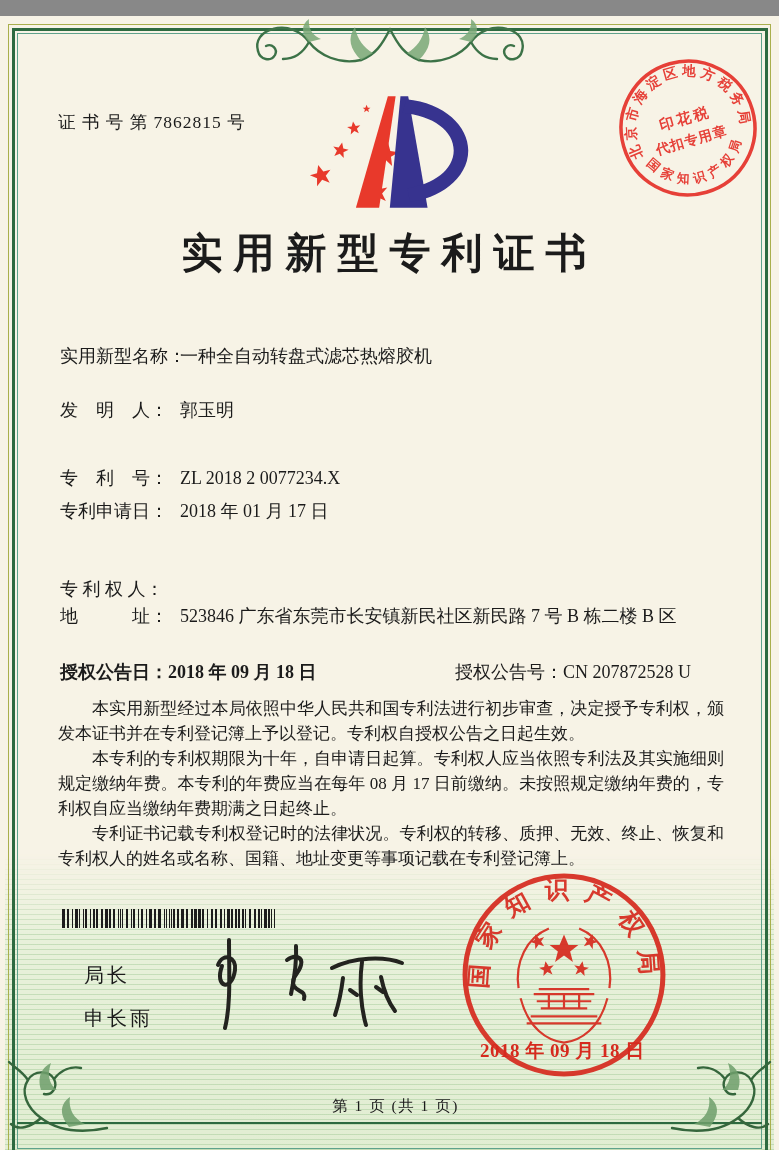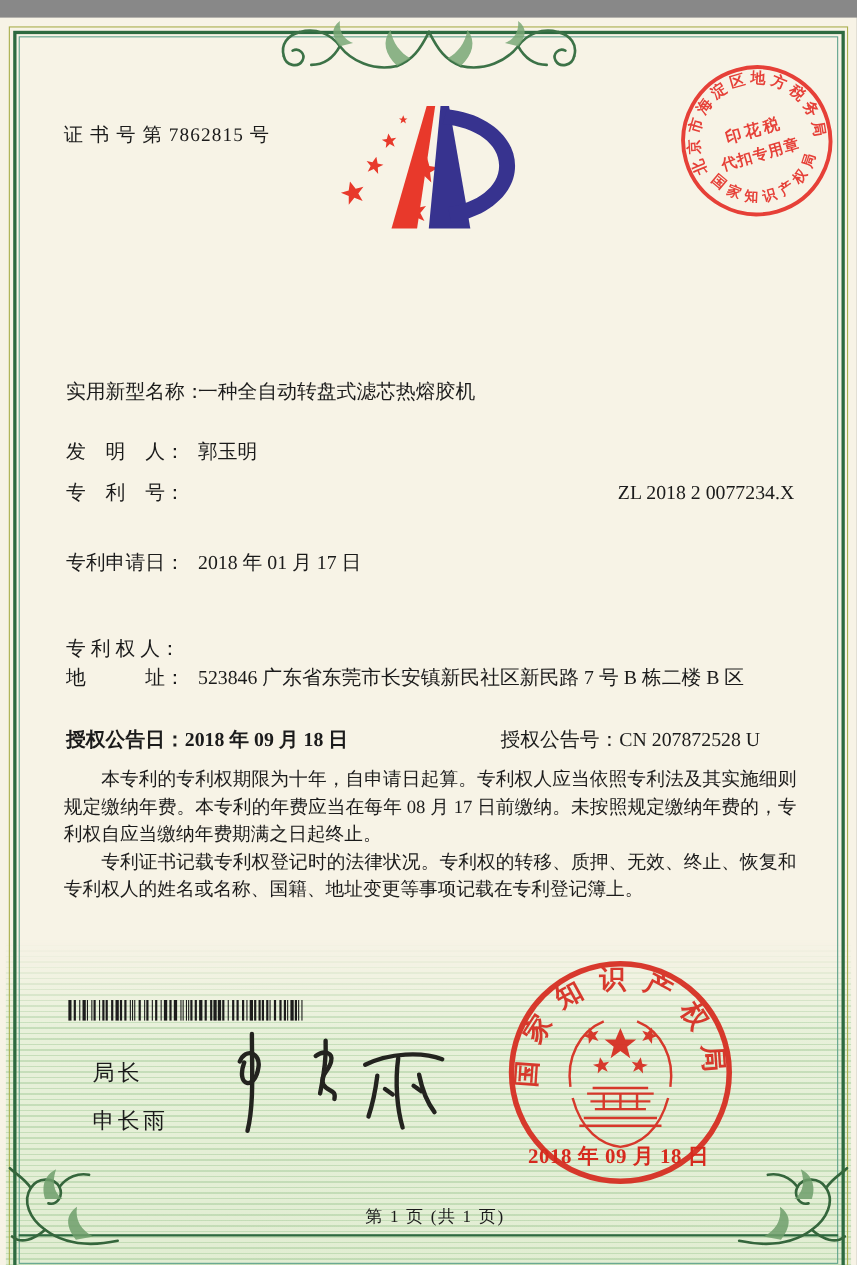--- a/index.html
+++ b/index.html
@@ -32,21 +32,21 @@
   .logo{position:absolute;left:292px;top:76px;width:184px;height:122px;z-index:5;}
   .tax-stamp{position:absolute;left:612px;top:36px;width:152px;height:152px;transform:rotate(-16deg);opacity:.93;z-index:5;}
   .title{
     position:absolute;left:0;right:0;top:210px;text-align:center;
     font-size:41px;font-weight:600;letter-spacing:11px;z-index:5;
   }
   
   .field-row{position:absolute;left:60px;width:662px;padding-left:120px;box-sizing:border-box;
     font-size:18px;line-height:28px;z-index:5;}
   .field-row .lbl{position:absolute;left:0;top:0;white-space:nowrap;}
-  .row-1{top:326px;} .row-2{top:380px;} .row-3{top:418px;text-align:right;}
+  .row-1{top:326px;} .row-2{top:380px;} .row-3{top:448px;}
   .row-4{top:481px;} .row-5{top:559px;} .row-6{top:586px;}
   .row-7{top:642px;padding-left:0;}
   .row-7 .seg-left{position:absolute;left:0;top:0;white-space:nowrap;font-weight:bold;}
   .row-7 .seg-right{position:absolute;left:395px;top:0;white-space:nowrap;}
   
   .body-text{position:absolute;left:58px;width:666px;top:680px;z-index:5;
     font-size:17px;line-height:25px;text-align:justify;}
   .body-text p{margin:0;text-indent:2em;}
   
   .barcode{position:absolute;left:62px;top:893px;width:216px;height:19px;z-index:5;}
@@ -142,20 +142,21 @@
       <use href="#star-a" transform="translate(64,37) scale(0.72) rotate(-8)"></use>
       <use href="#star-a" transform="translate(77,17) scale(0.42)"></use>
       <use href="#star-a" transform="translate(97,64) scale(1.35) rotate(8)"></use>
       <use href="#star-a" transform="translate(88,104) scale(1.2) rotate(-12)"></use>
     </g>
     <path fill="#e8392b" d="M99,4 L107,4 L90,119 L66,119 Z"></path>
     <path fill="#37338f" d="M112,4 L120,4 L140,119 L101,119 Z"></path>
     <path fill="#37338f" d="M118,7 C158,11 182,35 182,60 C182,90 150,110 122,113 L119,99 C146,95 167,80 167,60 C167,40 146,24 114,21 Z"></path>
   </svg>
 
+  <div class="title">实用新型专利证书</div>
 
   <div class="field-row row-1">
     <span class="lbl">实用新型名称：</span>
     <span class="val">一种全自动转盘式滤芯热熔胶机</span>
   </div>
   <div class="field-row row-2">
     <span class="lbl">发　明　人：</span>
     <span class="val">郭玉明</span>
   </div>
   <div class="field-row row-3">
@@ -176,20 +177,21 @@
   <div class="field-row row-7">
     <span class="seg-left">
       <span>授权公告日：</span><span>2018 年 09 月 18 日</span>
     </span>
     <span class="seg-right">
       <span>授权公告号：</span><span>CN 207872528 U</span>
     </span>
   </div>
 
   <div class="body-text">
+    <p>本实用新型经过本局依照中华人民共和国专利法进行初步审查，决定授予专利权，颁发本证书并在专利登记簿上予以登记。专利权自授权公告之日起生效。</p>
     <p>本专利的专利权期限为十年，自申请日起算。专利权人应当依照专利法及其实施细则规定缴纳年费。本专利的年费应当在每年 08 月 17 日前缴纳。未按照规定缴纳年费的，专利权自应当缴纳年费期满之日起终止。</p>
     <p>专利证书记载专利权登记时的法律状况。专利权的转移、质押、无效、终止、恢复和专利权人的姓名或名称、国籍、地址变更等事项记载在专利登记簿上。</p>
   </div>
 
   <svg class="barcode" viewBox="0 0 216 19" preserveAspectRatio="none">
       <rect x="0" y="0" width="3" height="19" fill="#1c1c1c"></rect>
       <rect x="5" y="0" width="2" height="19" fill="#1c1c1c"></rect>
       <rect x="10" y="0" width="1" height="19" fill="#1c1c1c"></rect>
       <rect x="13" y="0" width="3" height="19" fill="#1c1c1c"></rect>
       <rect x="17" y="0" width="1" height="19" fill="#1c1c1c"></rect>

